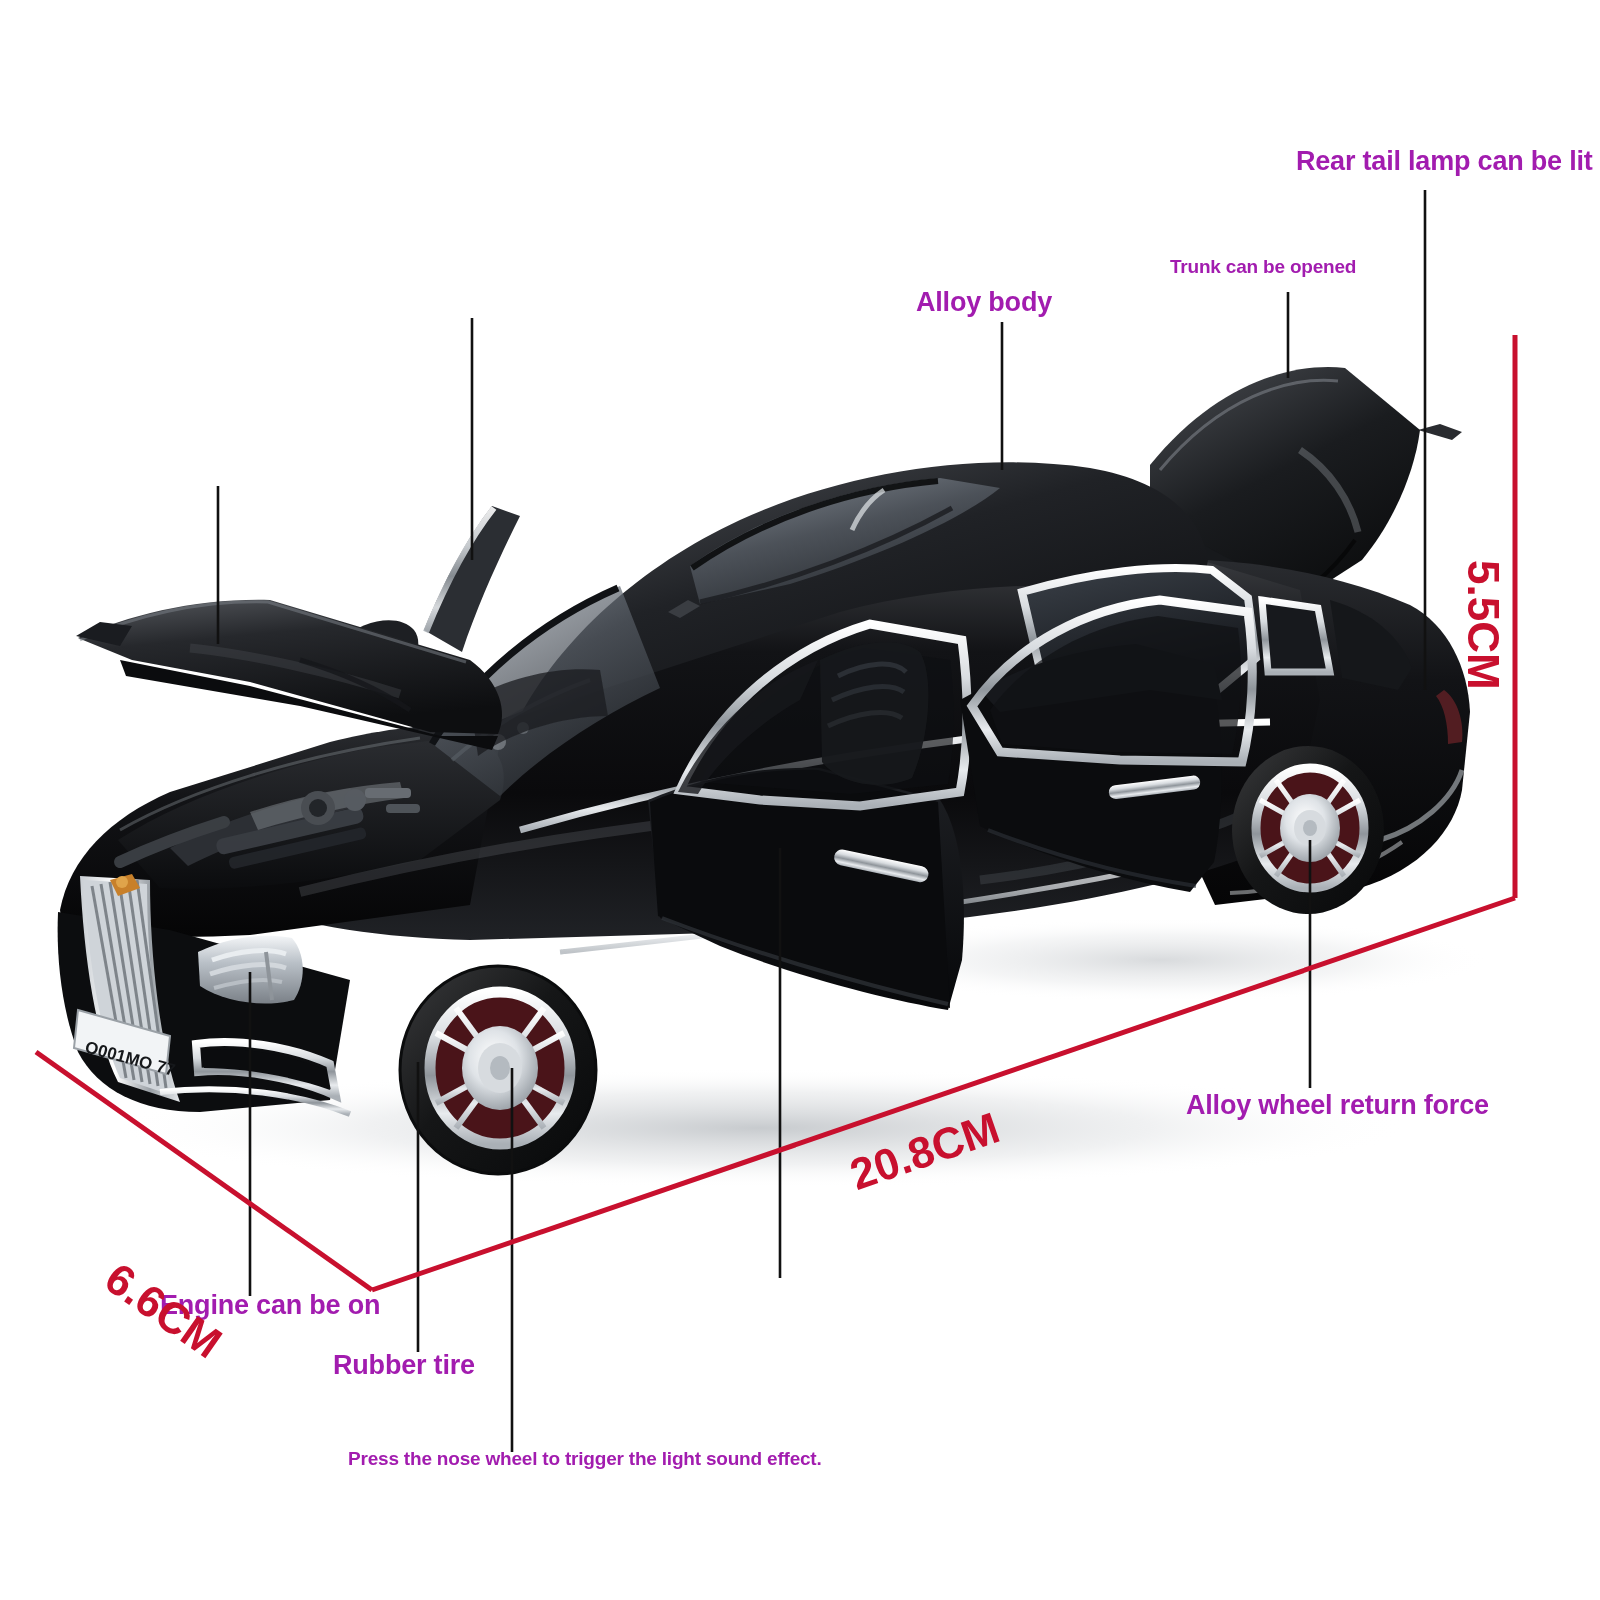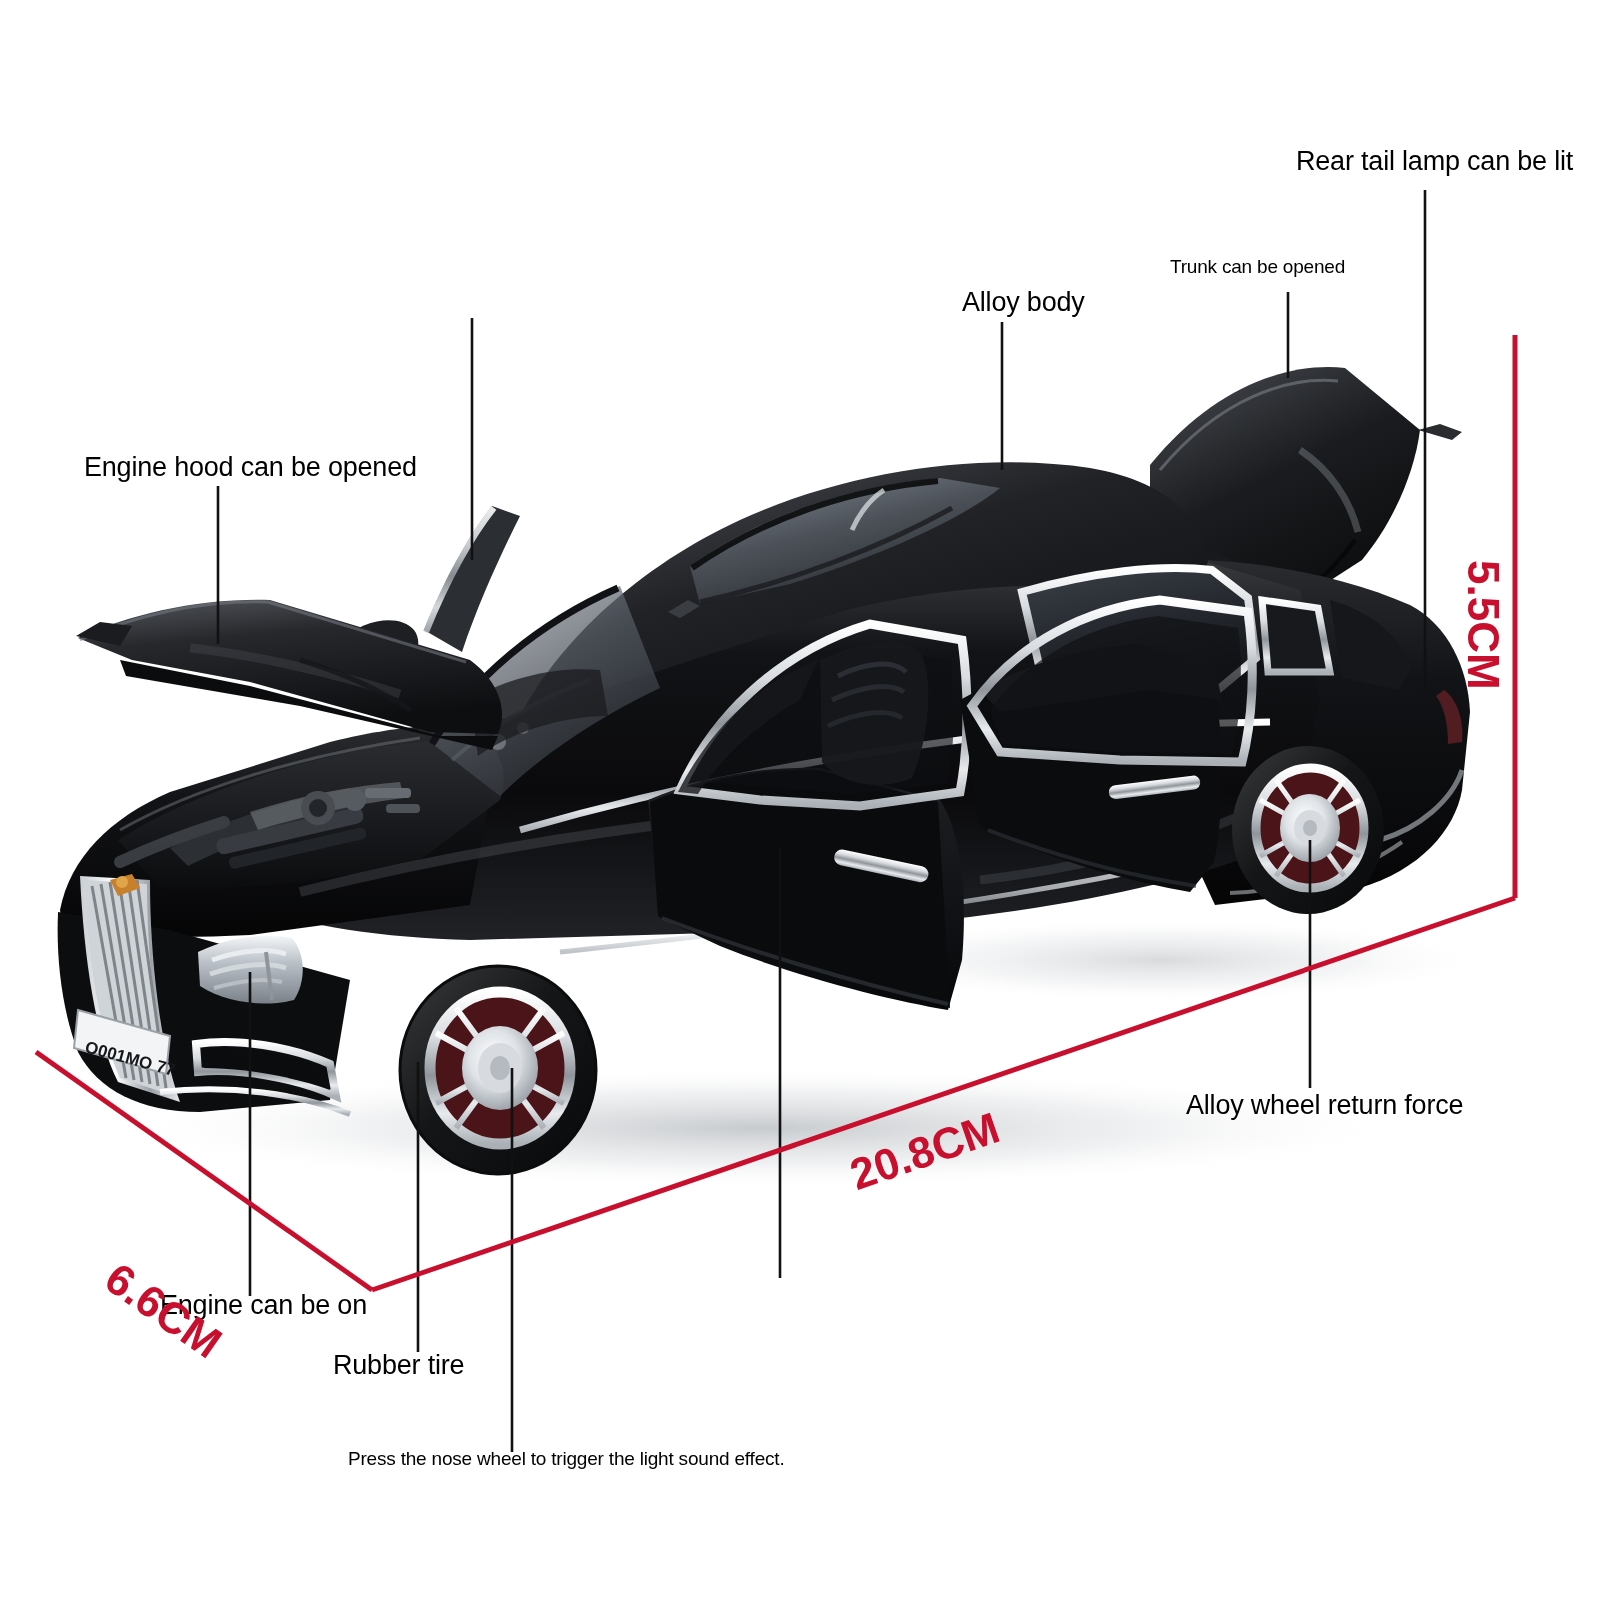--- a/index.html
+++ b/index.html
@@ -1,19 +1,19 @@
 <!DOCTYPE html>
 <html><head>
 <meta charset="utf-8">
 <style>
   html,body{margin:0;padding:0;background:#fff;}
   body{width:1600px;height:1600px;position:relative;overflow:hidden;
        font-family:"Liberation Sans", sans-serif;}
   #stage{position:absolute;left:0;top:0;width:1600px;height:1600px;}
-  .lbl{position:absolute;font-weight:normal;color:#000000;white-space:nowrap;
+  .lbl{position:absolute;font-weight:bold;color:#a21caf;white-space:nowrap;
        letter-spacing:-0.2px;}
   .lbl.big{font-size:27px;}
   .lbl.small{font-size:19px;}
   .dim{position:absolute;color:#c8102e;font-weight:bold;font-size:44px;
        white-space:nowrap;letter-spacing:0px;}
   svg{position:absolute;left:0;top:0;}
   .leader{stroke:#111;stroke-width:2.6;fill:none;}
   .redline{stroke:#c8102e;stroke-width:5;fill:none;stroke-linejoin:miter;
            stroke-linecap:butt;}
 </style>
@@ -382,24 +382,23 @@
       <path class="redline" d="M372 1290 L1515 898"></path>
 
       <path class="redline" d="M36 1052 L372 1290"></path>
     </g>
   </svg>
 
   <div class="lbl big" style="left:1296px; top:146px;">Rear tail lamp can be lit</div>
 
   <div class="lbl small" style="left:1170px; top:256px;">Trunk can be opened</div>
 
-  <div class="lbl big" style="left:916px; top:287px;margin-left:46px;">Alloy body</div>
-
-
-  <div class="lbl big" style="left:84px; top:452px;">Engine hood can be opened</div>
+  <div class="lbl big" style="left:916px; top:287px;">Alloy body</div>
+
+
 
   <div class="lbl big" style="left:1186px; top:1090px;">Alloy wheel return force</div>
 
   <div class="lbl big" style="left:160px; top:1290px;">Engine can be on</div>
 
   <div class="lbl big" style="left:333px; top:1350px;">Rubber tire</div>
 
 
   <div class="lbl small" style="left:348px; top:1448px; font-size:19px;">Press the nose wheel to trigger the light sound effect.</div>
 

